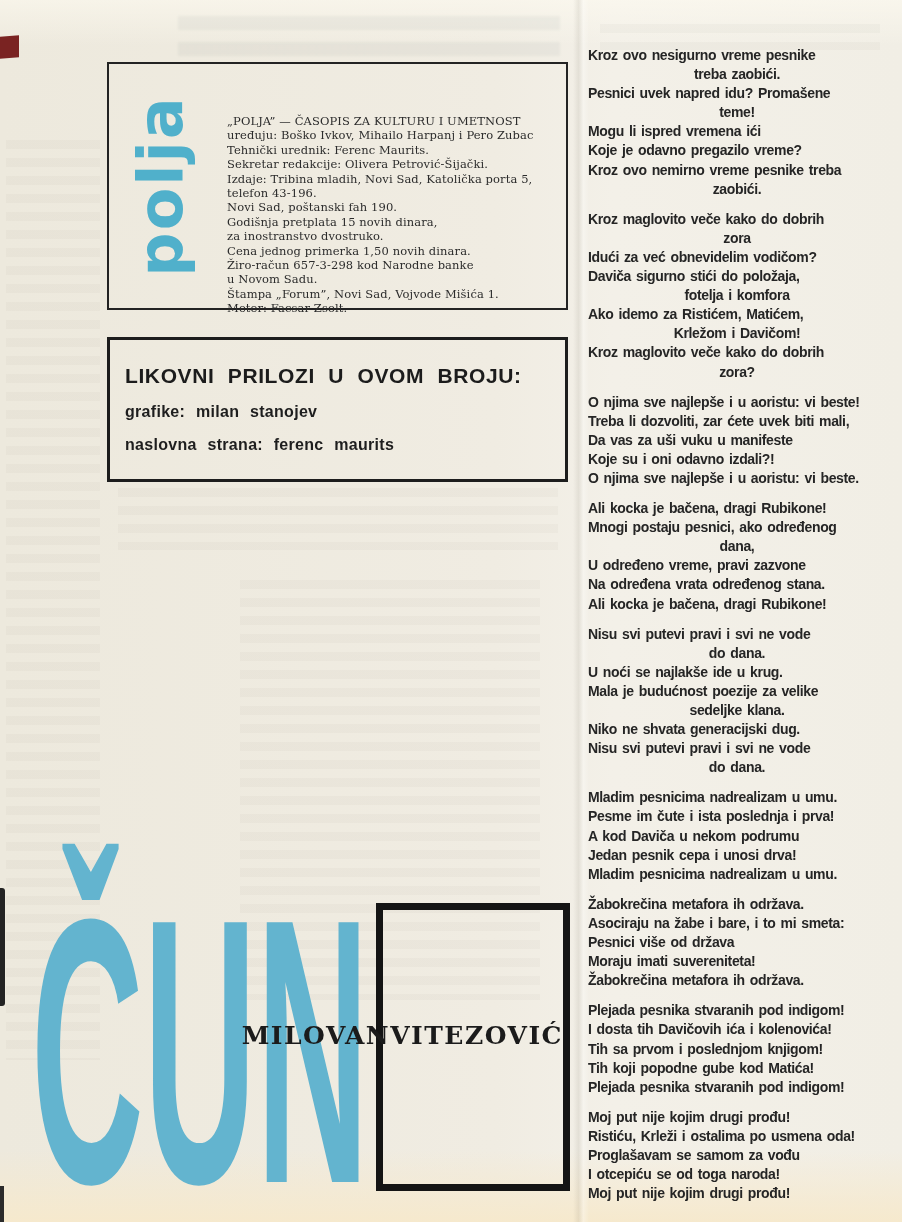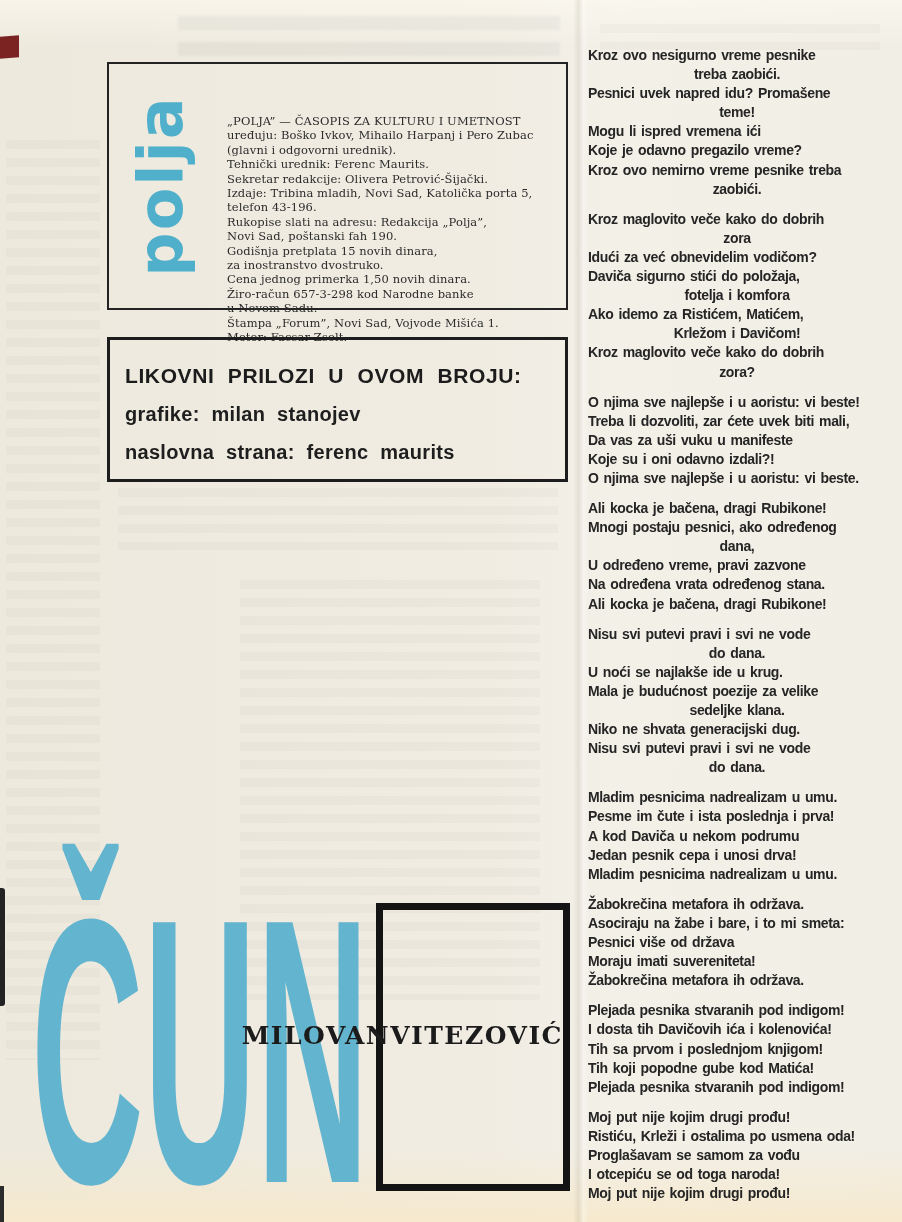--- a/index.html
+++ b/index.html
@@ -26,21 +26,21 @@
   .logo-strip{position:absolute; left:12px; top:8px; width:78px; height:228px;}
   .logo-strip span{position:absolute; left:50%; top:50%;
     transform:translate(-50%,-50%) rotate(-90deg); white-space:nowrap;
     font:bold 62px "DejaVu Sans",sans-serif; letter-spacing:2px; color:#50b0cb;}
   .imprint-text{position:absolute; left:118px; top:11px; width:336px;
     font:11.5px/14.4px "DejaVu Serif",serif; color:#2c2c2c; letter-spacing:.1px;margin-top:39px;}
   
   .likovni-box{position:absolute; left:107px; top:337px; width:461px; height:145px;
     border:3px solid #1d1d1d; box-sizing:border-box;}
   .lk-heading{margin:24px 12px 0 15px; font-weight:bold; font-size:21px; letter-spacing:.6px; word-spacing:7px; color:#1c1c1c;}
-  .lk-line{margin:15px 0 0 15px; font-weight:bold; font-size:20px; letter-spacing:.3px; word-spacing:6px; color:#1e1e1e;}
+  .lk-line{margin:15px 0 0 15px; font-weight:bold; font-size:16px; letter-spacing:.3px; word-spacing:6px; color:#1e1e1e;}
   
   .title-line{position:absolute;}
   .title-line svg{display:block; overflow:visible;}
   .title-line text{font-family:"Liberation Sans",sans-serif; font-weight:bold;}
   
   .author-box{position:absolute; left:376px; top:903px; width:194px; height:288px;
     border:7px solid #141414; box-sizing:border-box;
     display:flex; flex-direction:row; justify-content:flex-end; align-items:center;
     padding-bottom:24px;}
   .author-line{font-family:"DejaVu Serif",serif; font-weight:bold; font-size:25px;
@@ -67,26 +67,24 @@
   <div class="edge-mark-a"></div>
   <div class="edge-mark-b"></div>
 
   <div class="imprint-box">
     <div class="logo-strip">
       <span>polja</span>
     </div>
     <div class="imprint-text">
         <div>„POLJA” — ČASOPIS ZA KULTURU I UMETNOST</div>
         <div>uređuju: Boško Ivkov, Mihailo Harpanj i Pero Zubac</div>
-        <div>(glavni i odgovorni urednik).</div>
         <div>Tehnički urednik: Ferenc Maurits.</div>
         <div>Sekretar redakcije: Olivera Petrović-Šijački.</div>
         <div>Izdaje: Tribina mladih, Novi Sad, Katolička porta 5,</div>
         <div>telefon 43-196.</div>
-        <div>Rukopise slati na adresu: Redakcija „Polja”,</div>
         <div>Novi Sad, poštanski fah 190.</div>
         <div>Godišnja pretplata 15 novih dinara,</div>
         <div>za inostranstvo dvostruko.</div>
         <div>Cena jednog primerka 1,50 novih dinara.</div>
         <div>Žiro-račun 657-3-298 kod Narodne banke</div>
         <div>u Novom Sadu.</div>
         <div>Štampa „Forum”, Novi Sad, Vojvode Mišića 1.</div>
         <div>Meter: Facsar Zsolt.</div>
       </div>
   </div>

